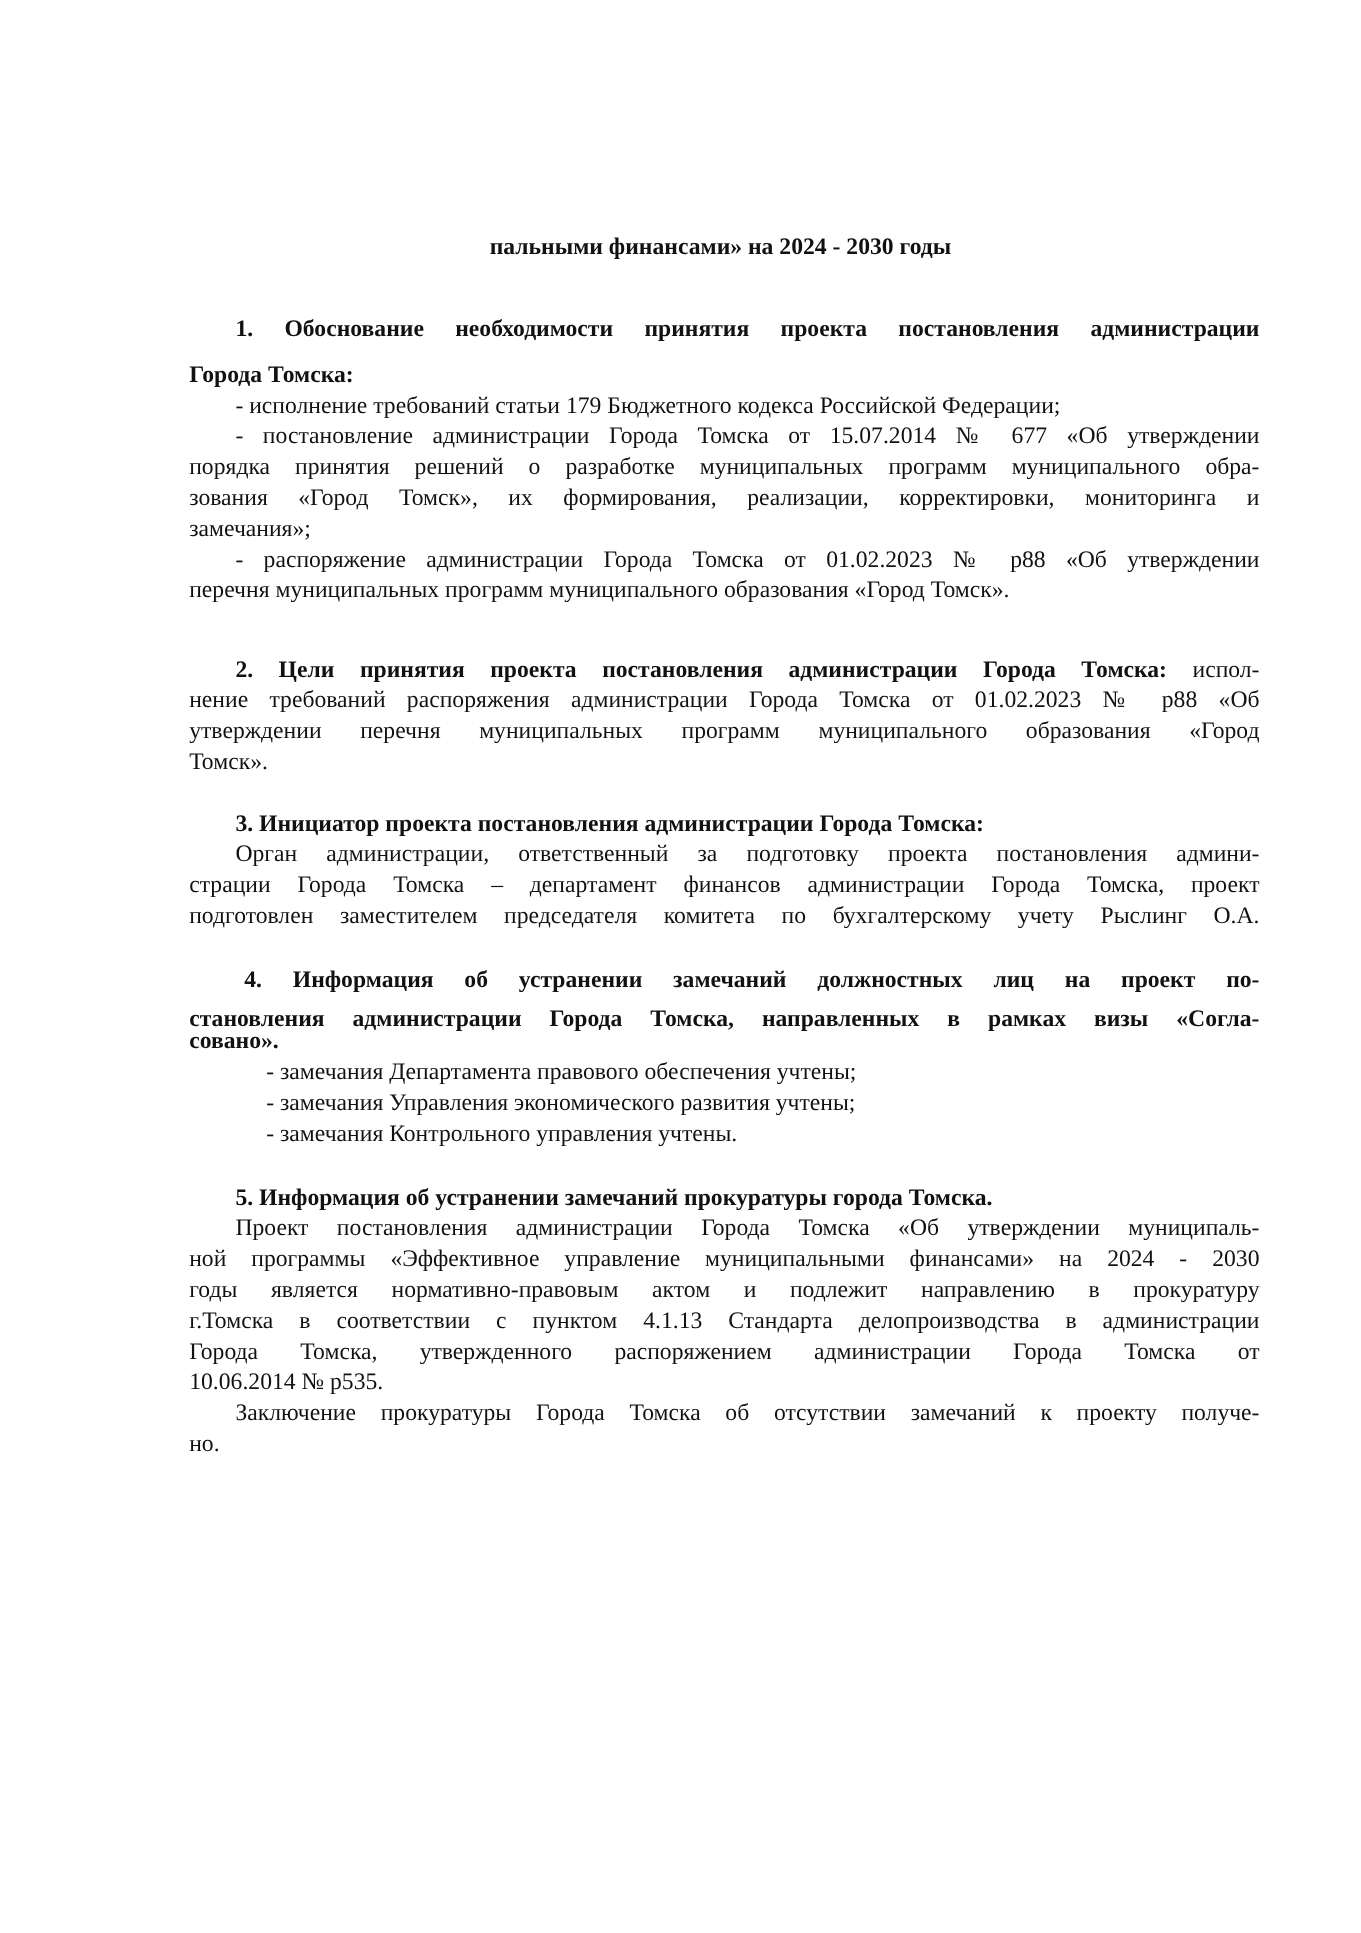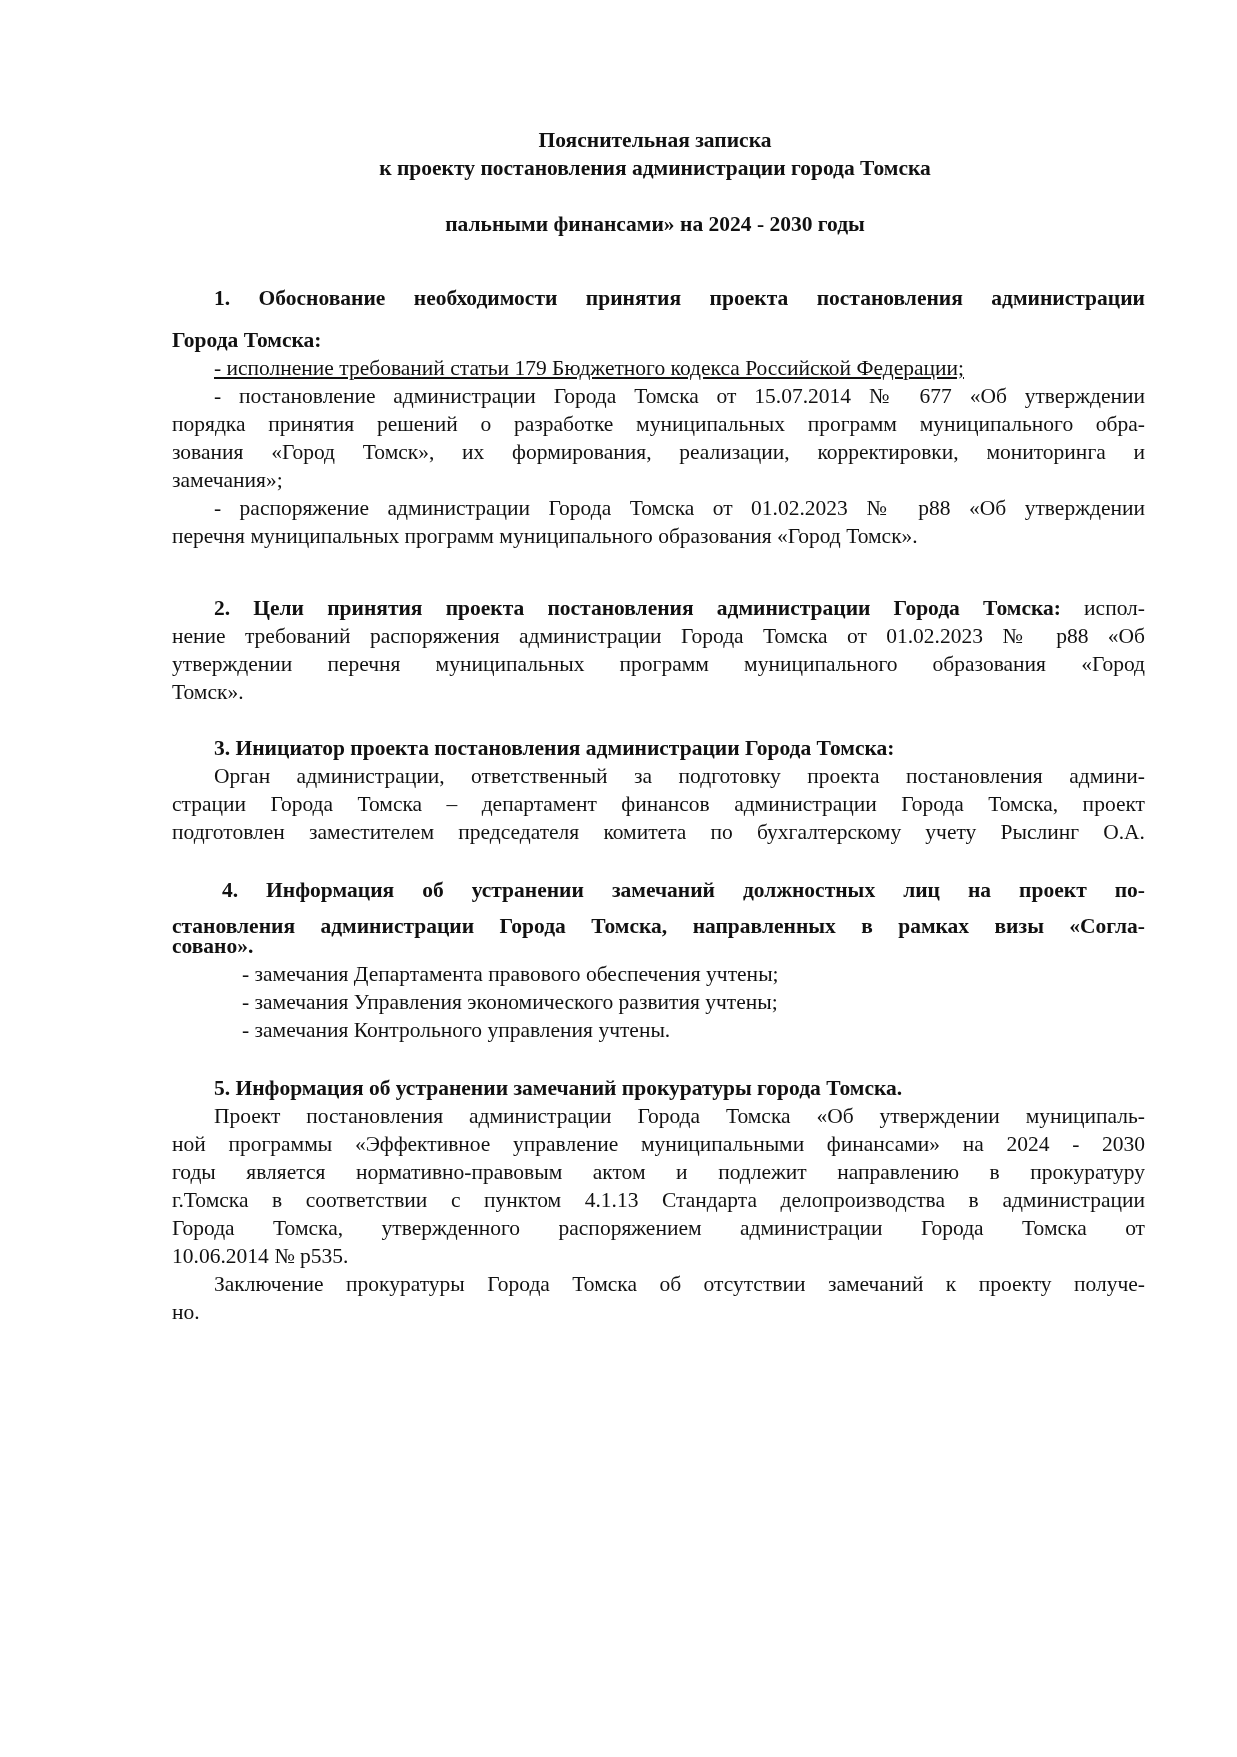--- a/index.html
+++ b/index.html
@@ -13,28 +13,26 @@
   .b { font-weight: bold; }
   .ind { padding-left: 42px; box-sizing: border-box; }
   .ind2 { padding-left: 70px; box-sizing: border-box; }
   .ind4 { padding-left: 50px; box-sizing: border-box; }
 </style>
 </head>
 <body>
 
 <div class="page">
 
-  <div class="line c" style="top:126px;">Пояснительная записка</div>
-  <div class="line c" style="top:154px;">к проекту постановления администрации города Томска</div>
   <div class="line c" style="top:210px;">пальными финансами» на 2024 - 2030 годы</div>
 
   <div>
     <div class="line b j ind" style="top:284px;">1. Обоснование необходимости принятия проекта постановления администрации</div>
     <div class="line b" style="top:326px;">Города Томска:</div>
-    <div class="line ind" style="top:354px;text-decoration:underline;">- исполнение требований статьи 179 Бюджетного кодекса Российской Федерации;</div>
+    <div class="line ind" style="top:354px;">- исполнение требований статьи 179 Бюджетного кодекса Российской Федерации;</div>
     <div class="line j ind" style="top:382px;font-family:Liberation Serif, serif;">- постановление администрации Города Томска от 15.07.2014 № 677 «Об утверждении</div>
     <div class="line j" style="top:410px;">порядка принятия решений о разработке муниципальных программ муниципального обра-</div>
     <div class="line j" style="top:438px;">зования «Город Томск», их формирования, реализации, корректировки, мониторинга и</div>
     <div class="line" style="top:466px;">замечания»;</div>
     <div class="line j ind" style="top:494px;">- распоряжение администрации Города Томска от 01.02.2023 № р88 «Об утверждении</div>
     <div class="line" style="top:522px;">перечня муниципальных программ муниципального образования «Город Томск».</div>
   </div>
 
   <div>
     <div class="line j ind" style="top:594px;"><span class="b">2. Цели принятия проекта постановления администрации Города Томска:</span> <span>испол-</span></div>

